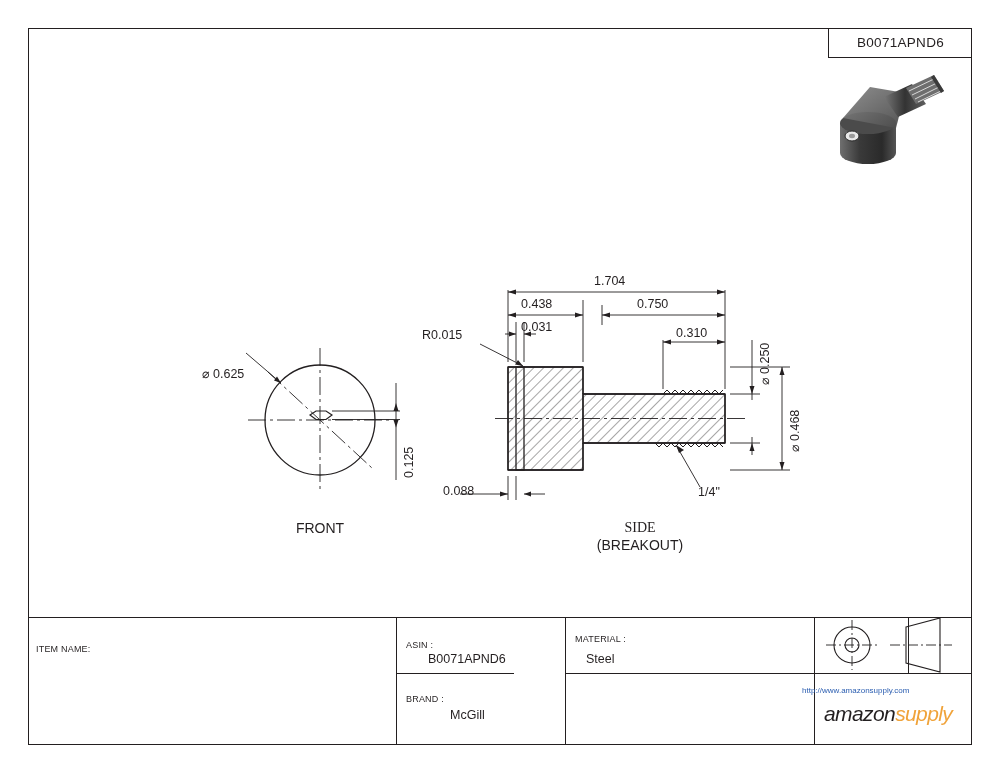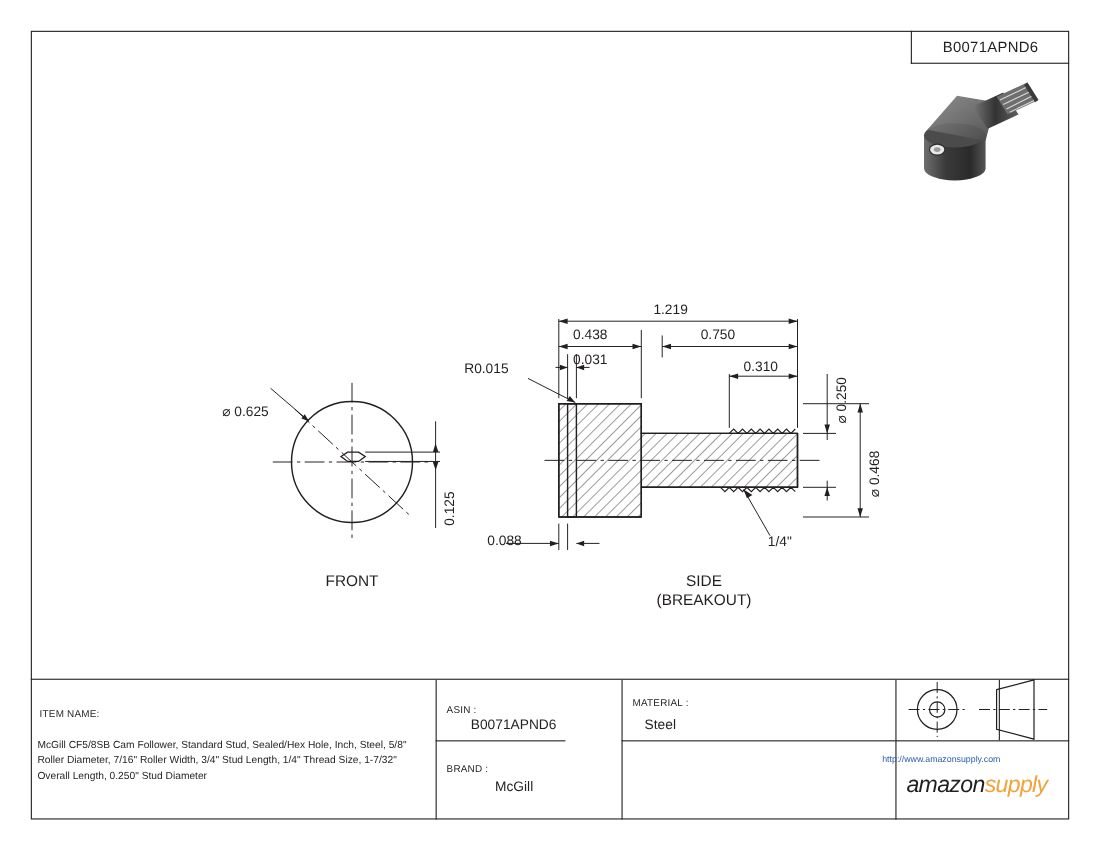--- a/index.html
+++ b/index.html
@@ -305,47 +305,46 @@
       <polygon points="523,366 515,364.5 518,360" fill="#231f20" stroke="none"></polygon>
 
       <line x1="676" y1="445" x2="700" y2="487"></line>
       <polygon points="676,445 679,453 684,450" fill="#231f20" stroke="none"></polygon>
     </g>
   </svg>
 
   <div class="dim" style="left:202px; top:338px;margin-top:28px;">⌀ 0.625</div>
   <div class="dim rot" style="left:402px; top:478px;">0.125</div>
 
-  <div class="dim" style="left:594px; top:274px;">1.219</div>
+  <div class="dim" style="left:594px; top:274px;">1.704</div>
   <div class="dim" style="left:521px; top:297px;">0.438</div>
   <div class="dim" style="left:637px; top:297px;">0.750</div>
   <div class="dim" style="left:521px; top:320px;">0.031</div>
   <div class="dim" style="left:676px; top:326px;">0.310</div>
   <div class="dim" style="left:422px; top:328px;">R0.015</div>
   <div class="dim rot" style="left:757px; top:385px;">⌀ 0.250</div>
   <div class="dim rot" style="left:787px; top:452px;">⌀ 0.468</div>
   <div class="dim" style="left:443px; top:484px;">0.088</div>
   <div class="dim" style="left:698px; top:485px;">1/4"</div>
 
   <div class="viewlabel" style="left:270px; top:520px; width:100px;">FRONT</div>
-  <div class="viewlabel" style="left:580px; top:520px; width:120px;">SIDE</div>
+  <div class="viewlabel" style="left:580px; top:520px; width:120px;font-family:Liberation Serif, serif;">SIDE</div>
   <div class="viewlabel" style="left:580px; top:537px; width:120px;">(BREAKOUT)</div>
 
   <div class="tb">
     <div class="vline" style="left:368px;"></div>
     <div class="vline" style="left:537px;"></div>
     <div class="vline" style="left:786px;"></div>
     <div class="hline" style="top:55px; left:368px; right:458px;"></div>
     <div class="hline" style="top:55px; left:537px; right:158px;"></div>
     <div class="hline" style="top:55px; left:786px; right:0;"></div>
     <div class="vline" style="left:880px; top:0; height:55px;"></div>
   </div>
 
   <div class="lbl" style="left:36px; top:644px;">ITEM NAME:</div>
-  <div class="itemname-text">McGill CF5/8SB Cam Follower, Standard Stud, Sealed/Hex Hole, Inch, Steel, 5/8" Roller Diameter, 7/16" Roller Width, 3/4" Stud Length, 1/4" Thread Size, 1-7/32" Overall Length, 0.250" Stud Diameter</div>
 
   <div class="lbl" style="left:406px; top:640px;">ASIN :</div>
   <div class="val" style="left:428px; top:652px;">B0071APND6</div>
 
   <div class="lbl" style="left:406px; top:694px;">BRAND :</div>
   <div class="val" style="left:450px; top:708px;">McGill</div>
 
   <div class="lbl" style="left:575px; top:634px;">MATERIAL :</div>
   <div class="val" style="left:586px; top:652px;">Steel</div>
 

